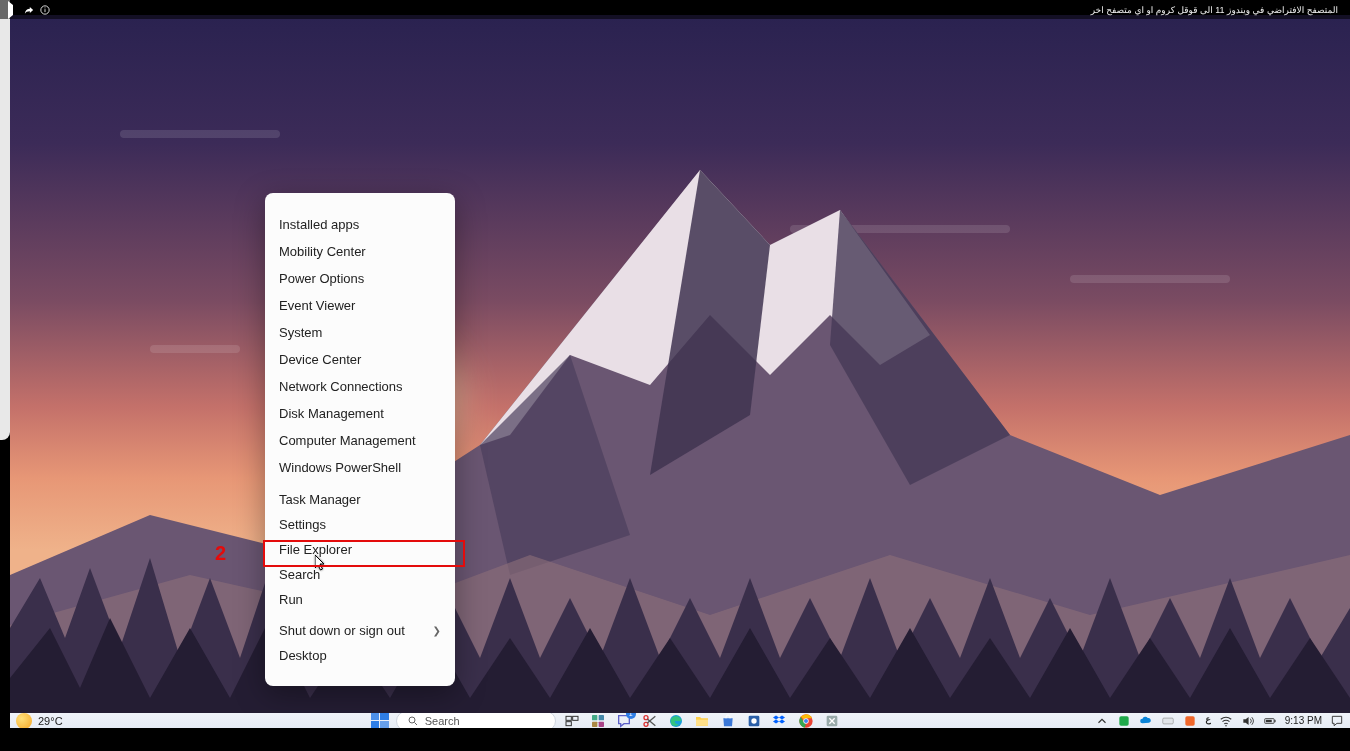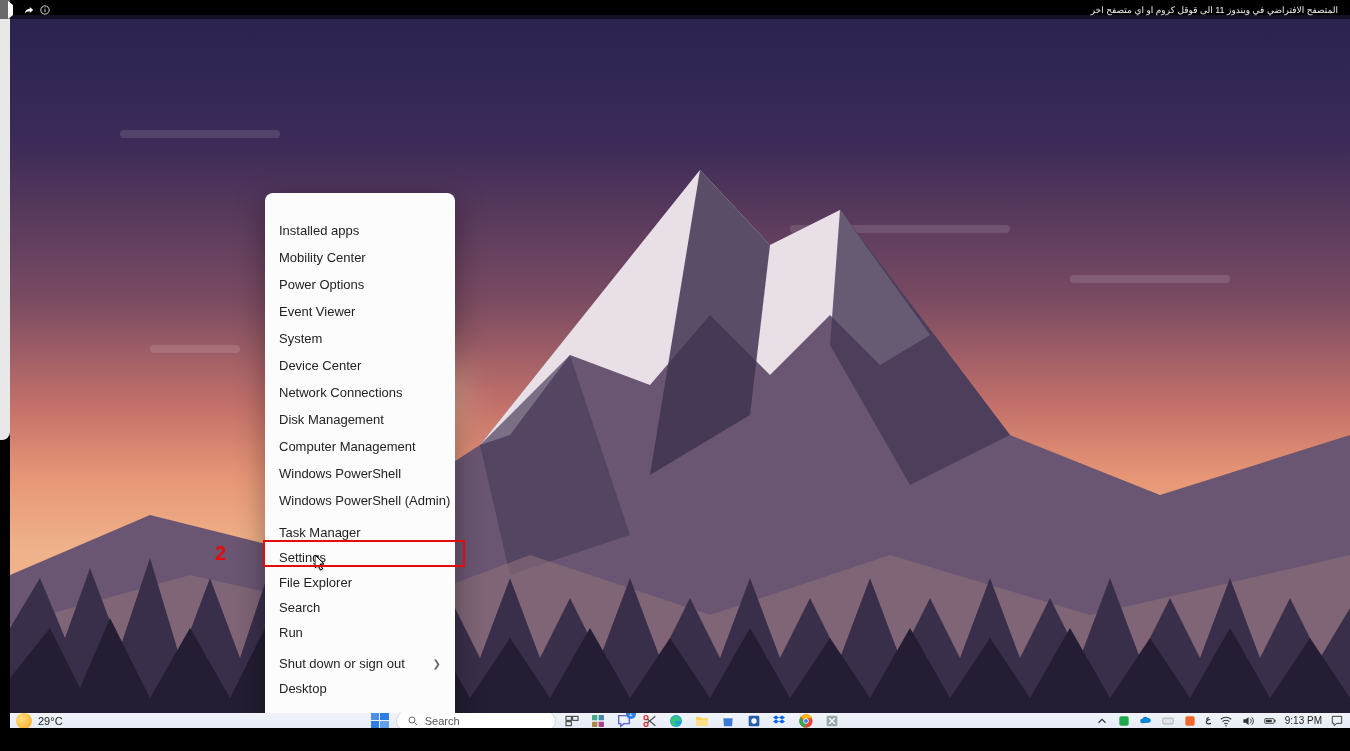--- a/index.html
+++ b/index.html
@@ -36,21 +36,21 @@
   .cloud { position:absolute; height:8px; background:rgba(255,255,255,.12); border-radius:4px; }
   .mountain { position:absolute; bottom:0; left:0; right:0; height:100%; }
   .mountain svg { width:100%; height:100%; display:block; }
   .trees { position:absolute; bottom:0; left:0; right:0; height:220px; }
   .trees svg{ width:100%; height:100%; display:block; }
 
   
   .context-menu {
     position:absolute; left:255px; top:178px; width:190px;
     background:#fcfcfc; border-radius:8px; box-shadow:0 8px 30px rgba(0,0,0,.35);
-    padding:24px 0; font-size:13px; color:#222;
+    padding:18px 0; font-size:13px; color:#222;
   }
   .context-menu .item {
     padding:6px 14px; white-space:nowrap; display:flex; align-items:center; justify-content:space-between;
     cursor:default;
   }
   .context-menu .sep { height:6px; }
   .context-menu .item.tight { padding-top:5px; padding-bottom:5px; }
   .chevron { font-size:10px; color:#666; }
   .cursor {
     position:absolute; width:12px; height:16px; pointer-events:none;
@@ -186,23 +186,20 @@
       </div>
     <div class="item">
         <span>Disk Management</span>
       </div>
     <div class="item">
         <span>Computer Management</span>
       </div>
     <div class="item">
         <span>Windows PowerShell</span>
       </div>
-    <div class="item">
-        <span>Windows PowerShell (Admin)</span>
-      </div>
     <div class="sep"></div>
     <div class="item tight">
         <span>Task Manager</span>
       </div>
     <div class="item tight">
         <span>Settings</span>
       </div>
     <div class="item tight">
         <span>File Explorer</span>
       </div>

